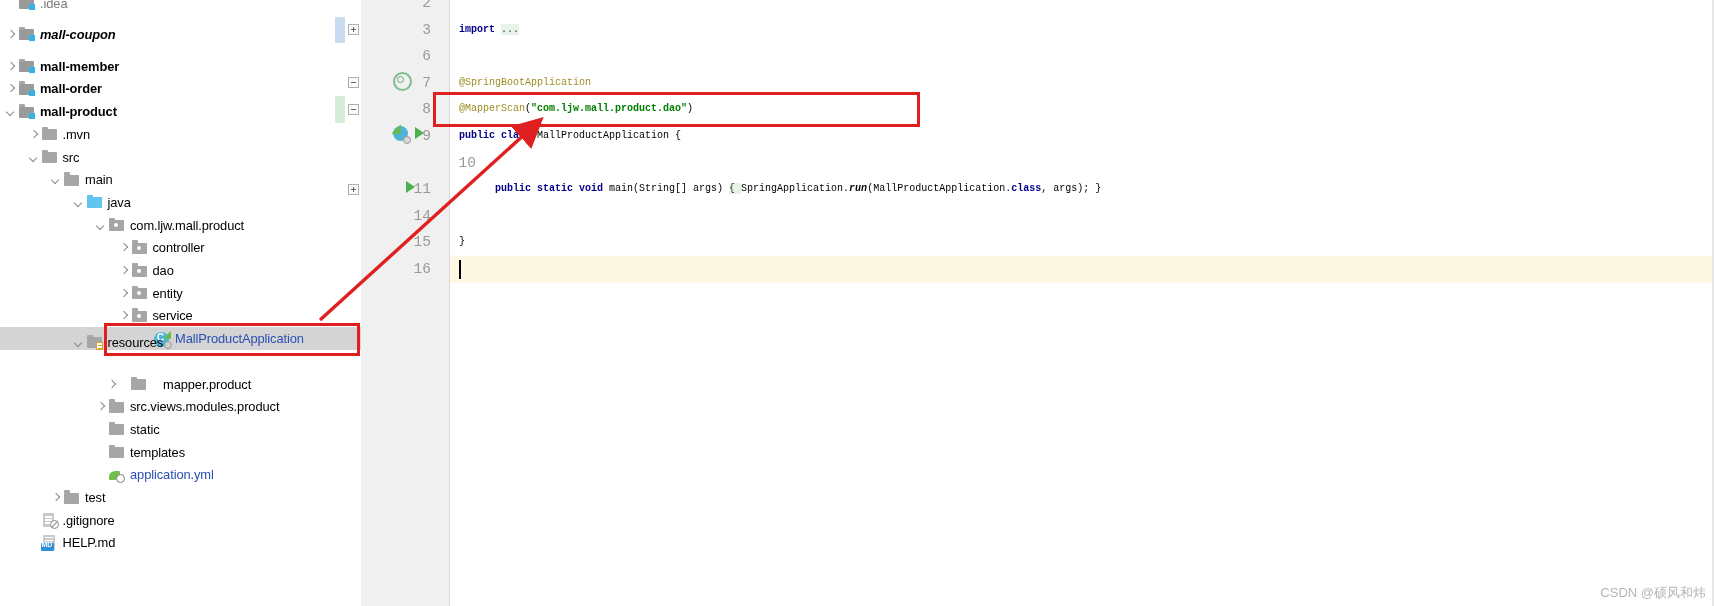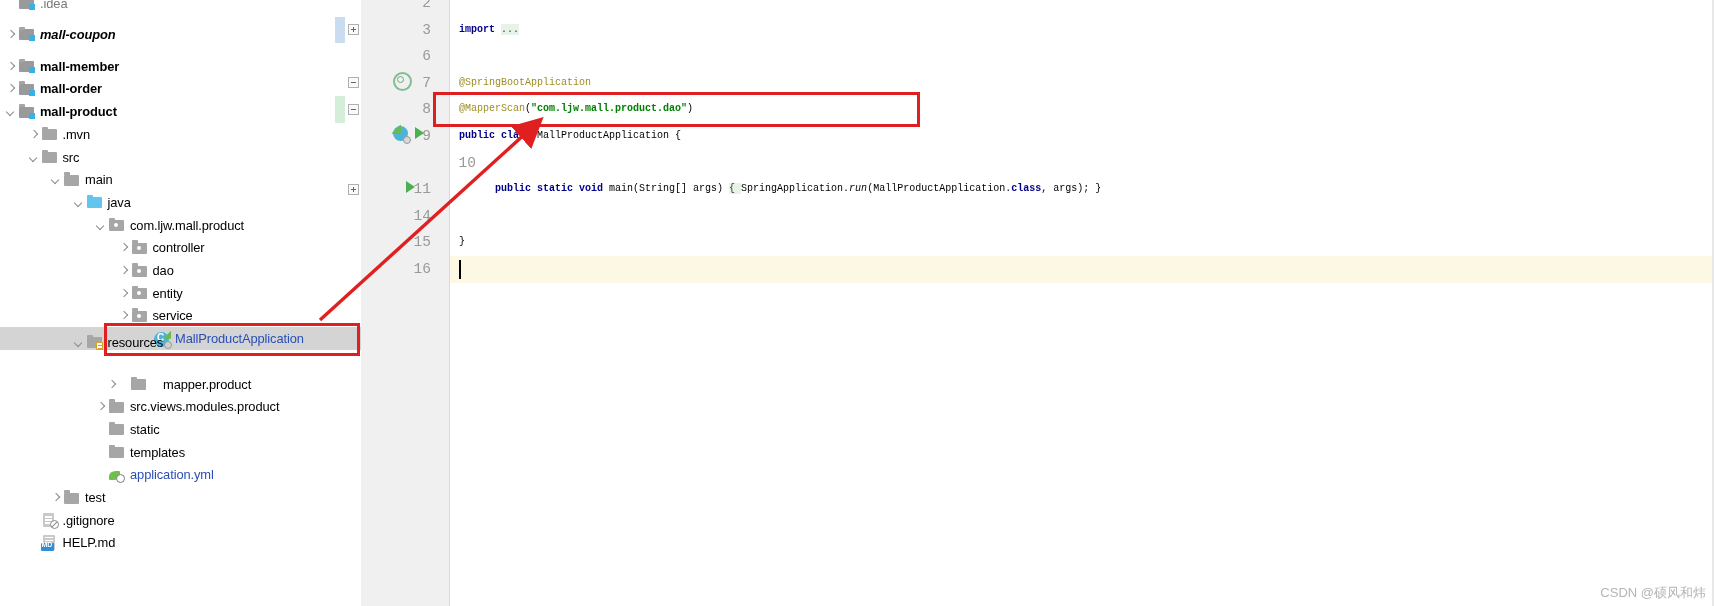--- a/index.html
+++ b/index.html
@@ -202,21 +202,21 @@
     position:absolute;left:89px;right:0;height:26.6px;background:#fdf8e3;
   }
   .caret{
     position:absolute;width:1.6px;height:19px;background:#000;
   }
 
   .k{color:#00008b;font-weight:bold;}
   .ann{color:#9e8e24;}
   .str{color:#008000;font-weight:bold;}
   .plain{color:#000000;}
-  .ital{font-style:italic;}
+  .ital{font-style:italic;font-weight:bold;}
   .folded{background:#e7f3e8;color:#3a3a3a;}
 
   
   #overlay{position:absolute;left:0;top:0;width:1714px;height:606px;pointer-events:none;}
   .redbox{position:absolute;border:3px solid #e02020;box-sizing:border-box;}
 
   
   #wm{
     position:absolute;right:8px;bottom:4px;font-size:13px;color:#b5b5b5;
     font-family:"Liberation Sans",sans-serif;white-space:nowrap;

